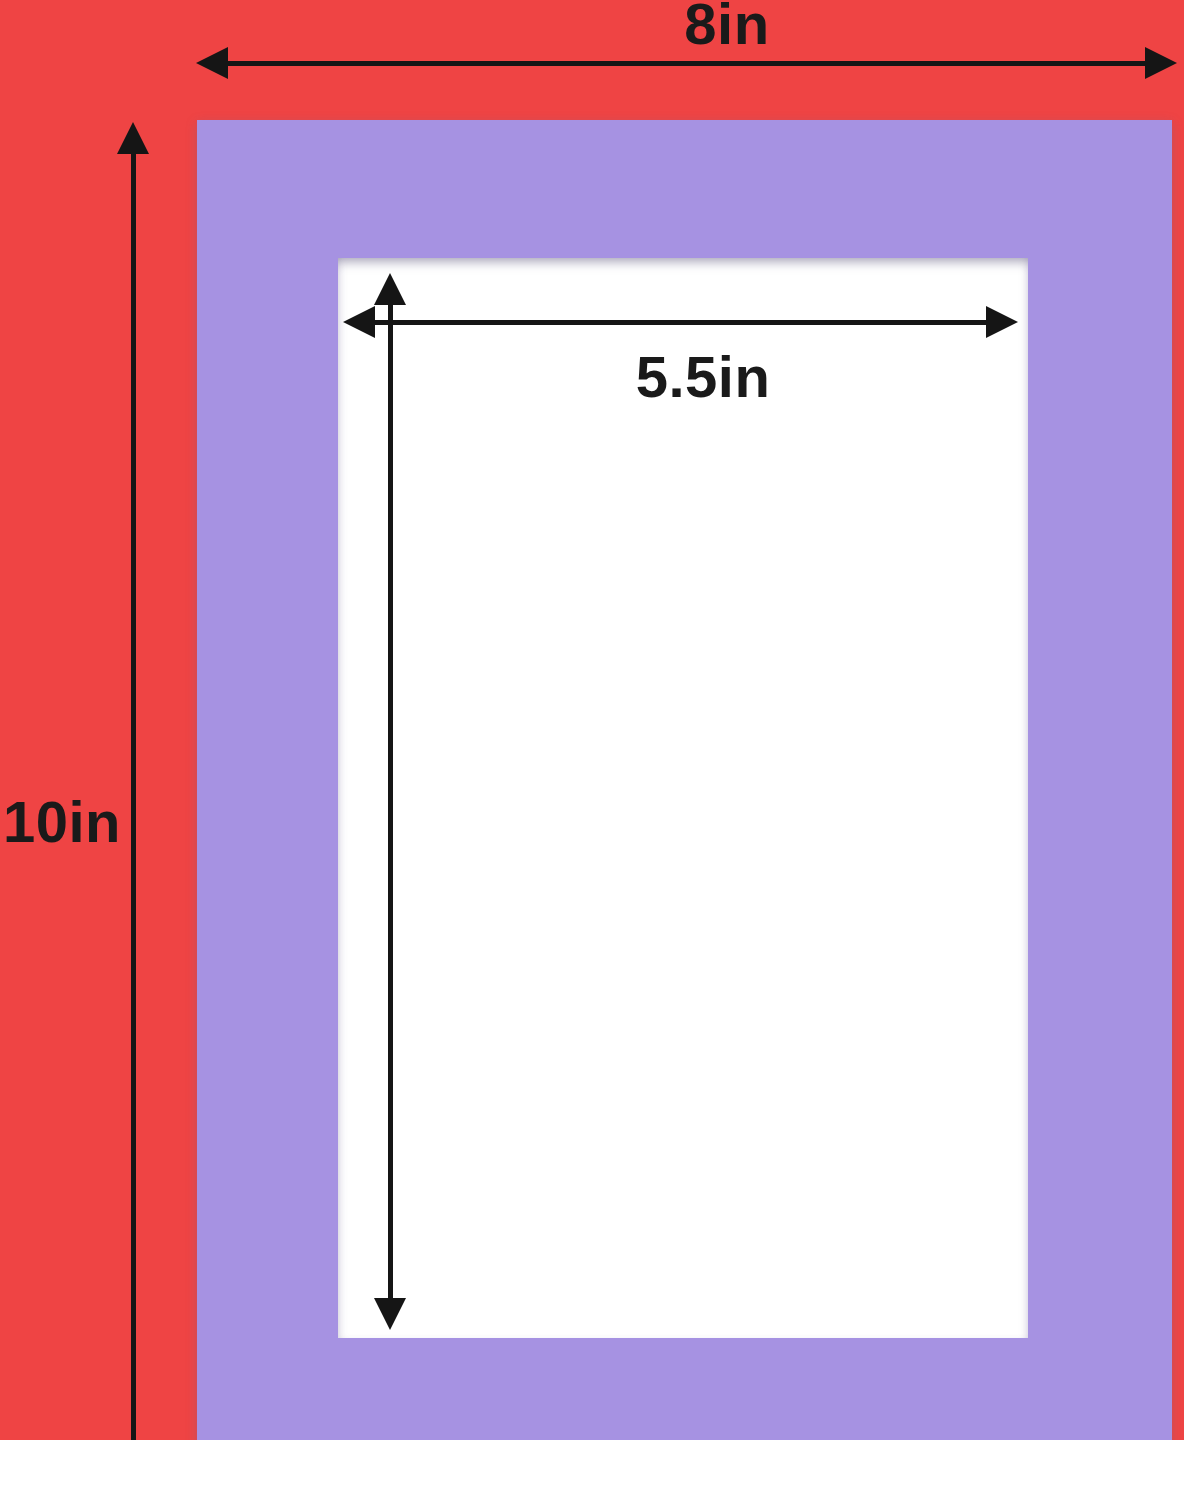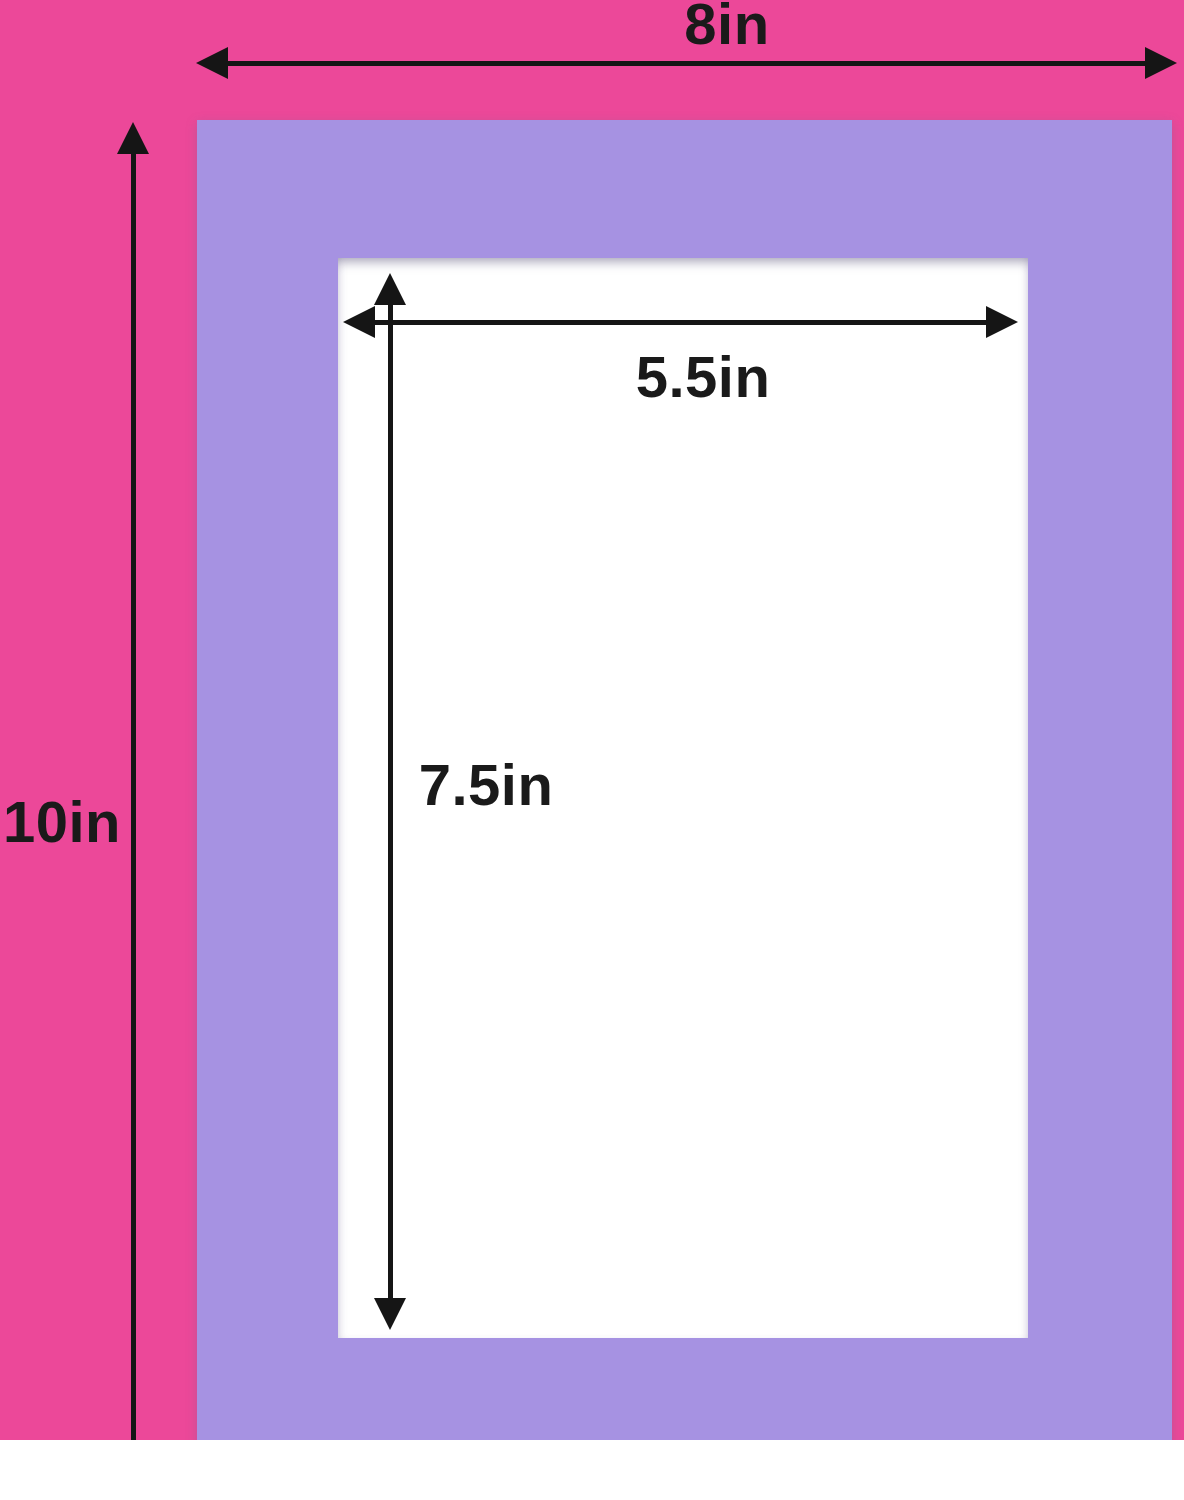--- a/index.html
+++ b/index.html
@@ -9,21 +9,21 @@
   html, body {
     margin: 0;
     padding: 0;
     background: #ffffff;
     font-family: "Liberation Sans", "DejaVu Sans", sans-serif;
   }
   .canvas {
     position: relative;
     width: 1184px;
     height: 1440px;
-    background: #ec4899;
+    background: #ef4444;
     overflow: hidden;
   }
   
   .mat {
     position: absolute;
     left: 197px;
     top: 120px;
     width: 975px;
     height: 1364px;
     background: #a692e2;
@@ -112,15 +112,14 @@
     <span class="shaft"></span>
     <span class="tri right"></span>
   </div>
   <div class="dim-label label-inner-width">5.5in</div>
 
   <div class="arrow-v arrow-inner-height">
     <span class="tri up"></span>
     <span class="shaft"></span>
     <span class="tri down"></span>
   </div>
-  <div class="dim-label label-inner-height">7.5in</div>
 
 </div>
 
 </body></html>

